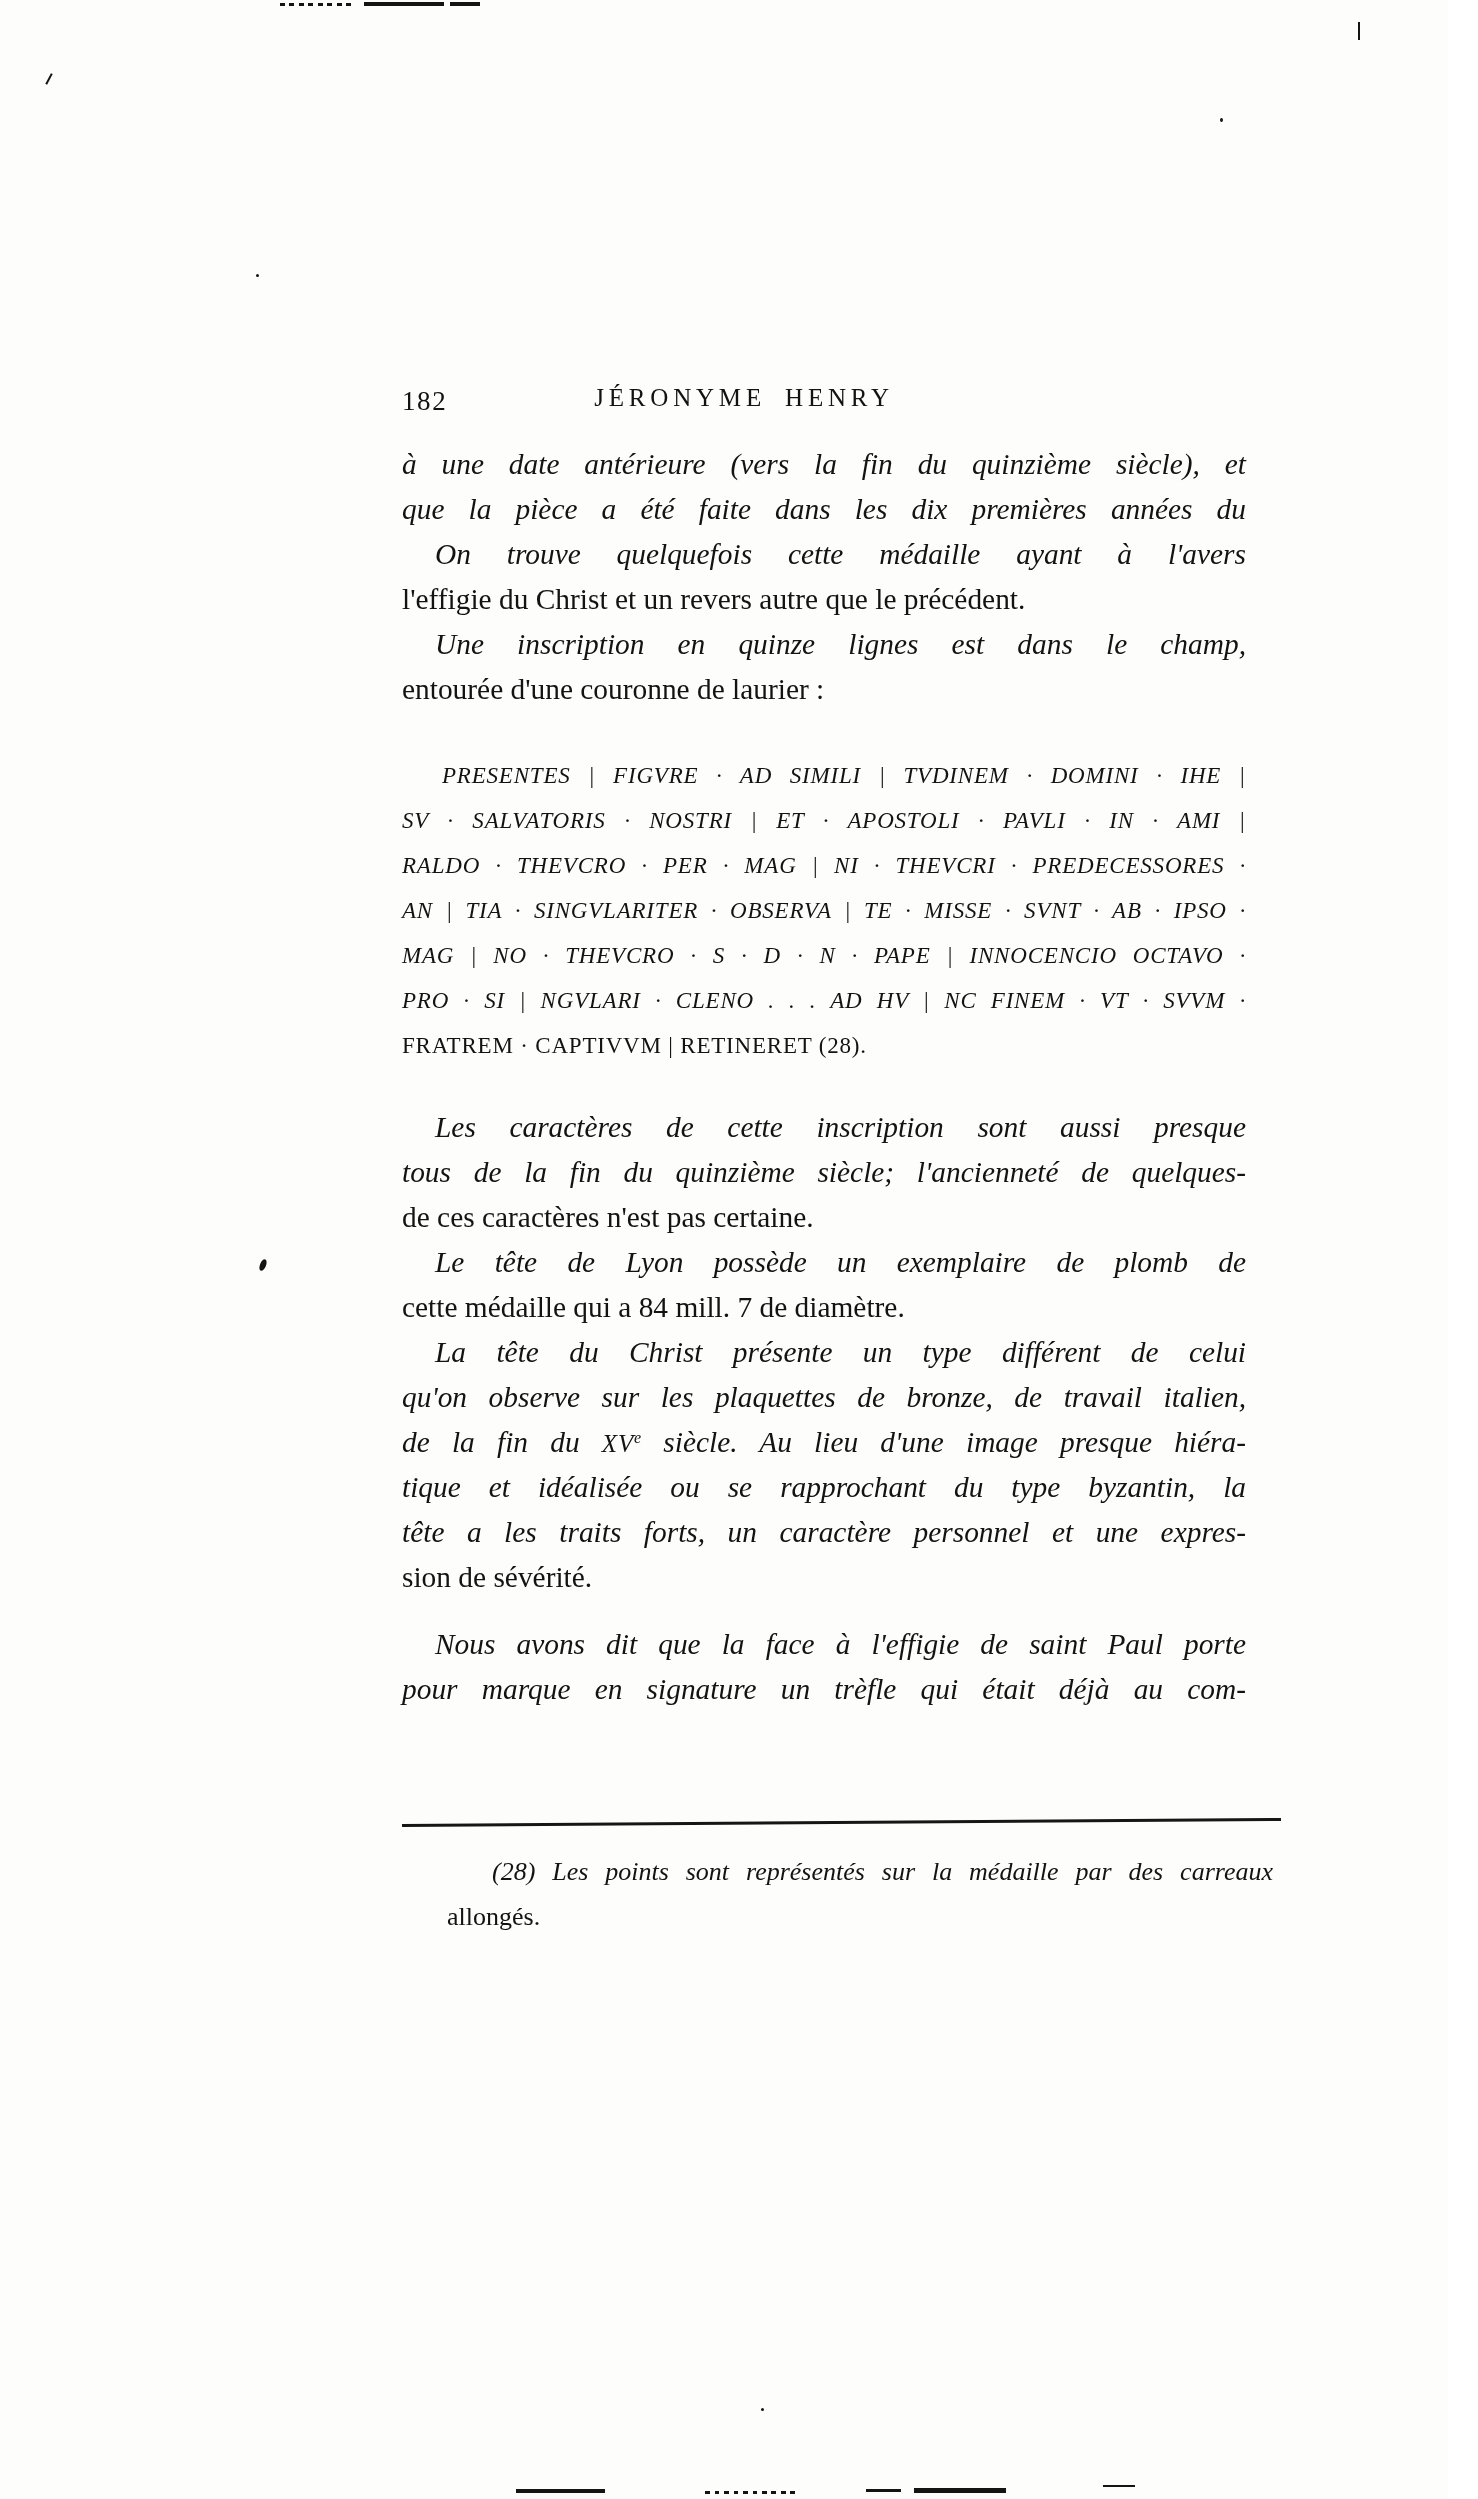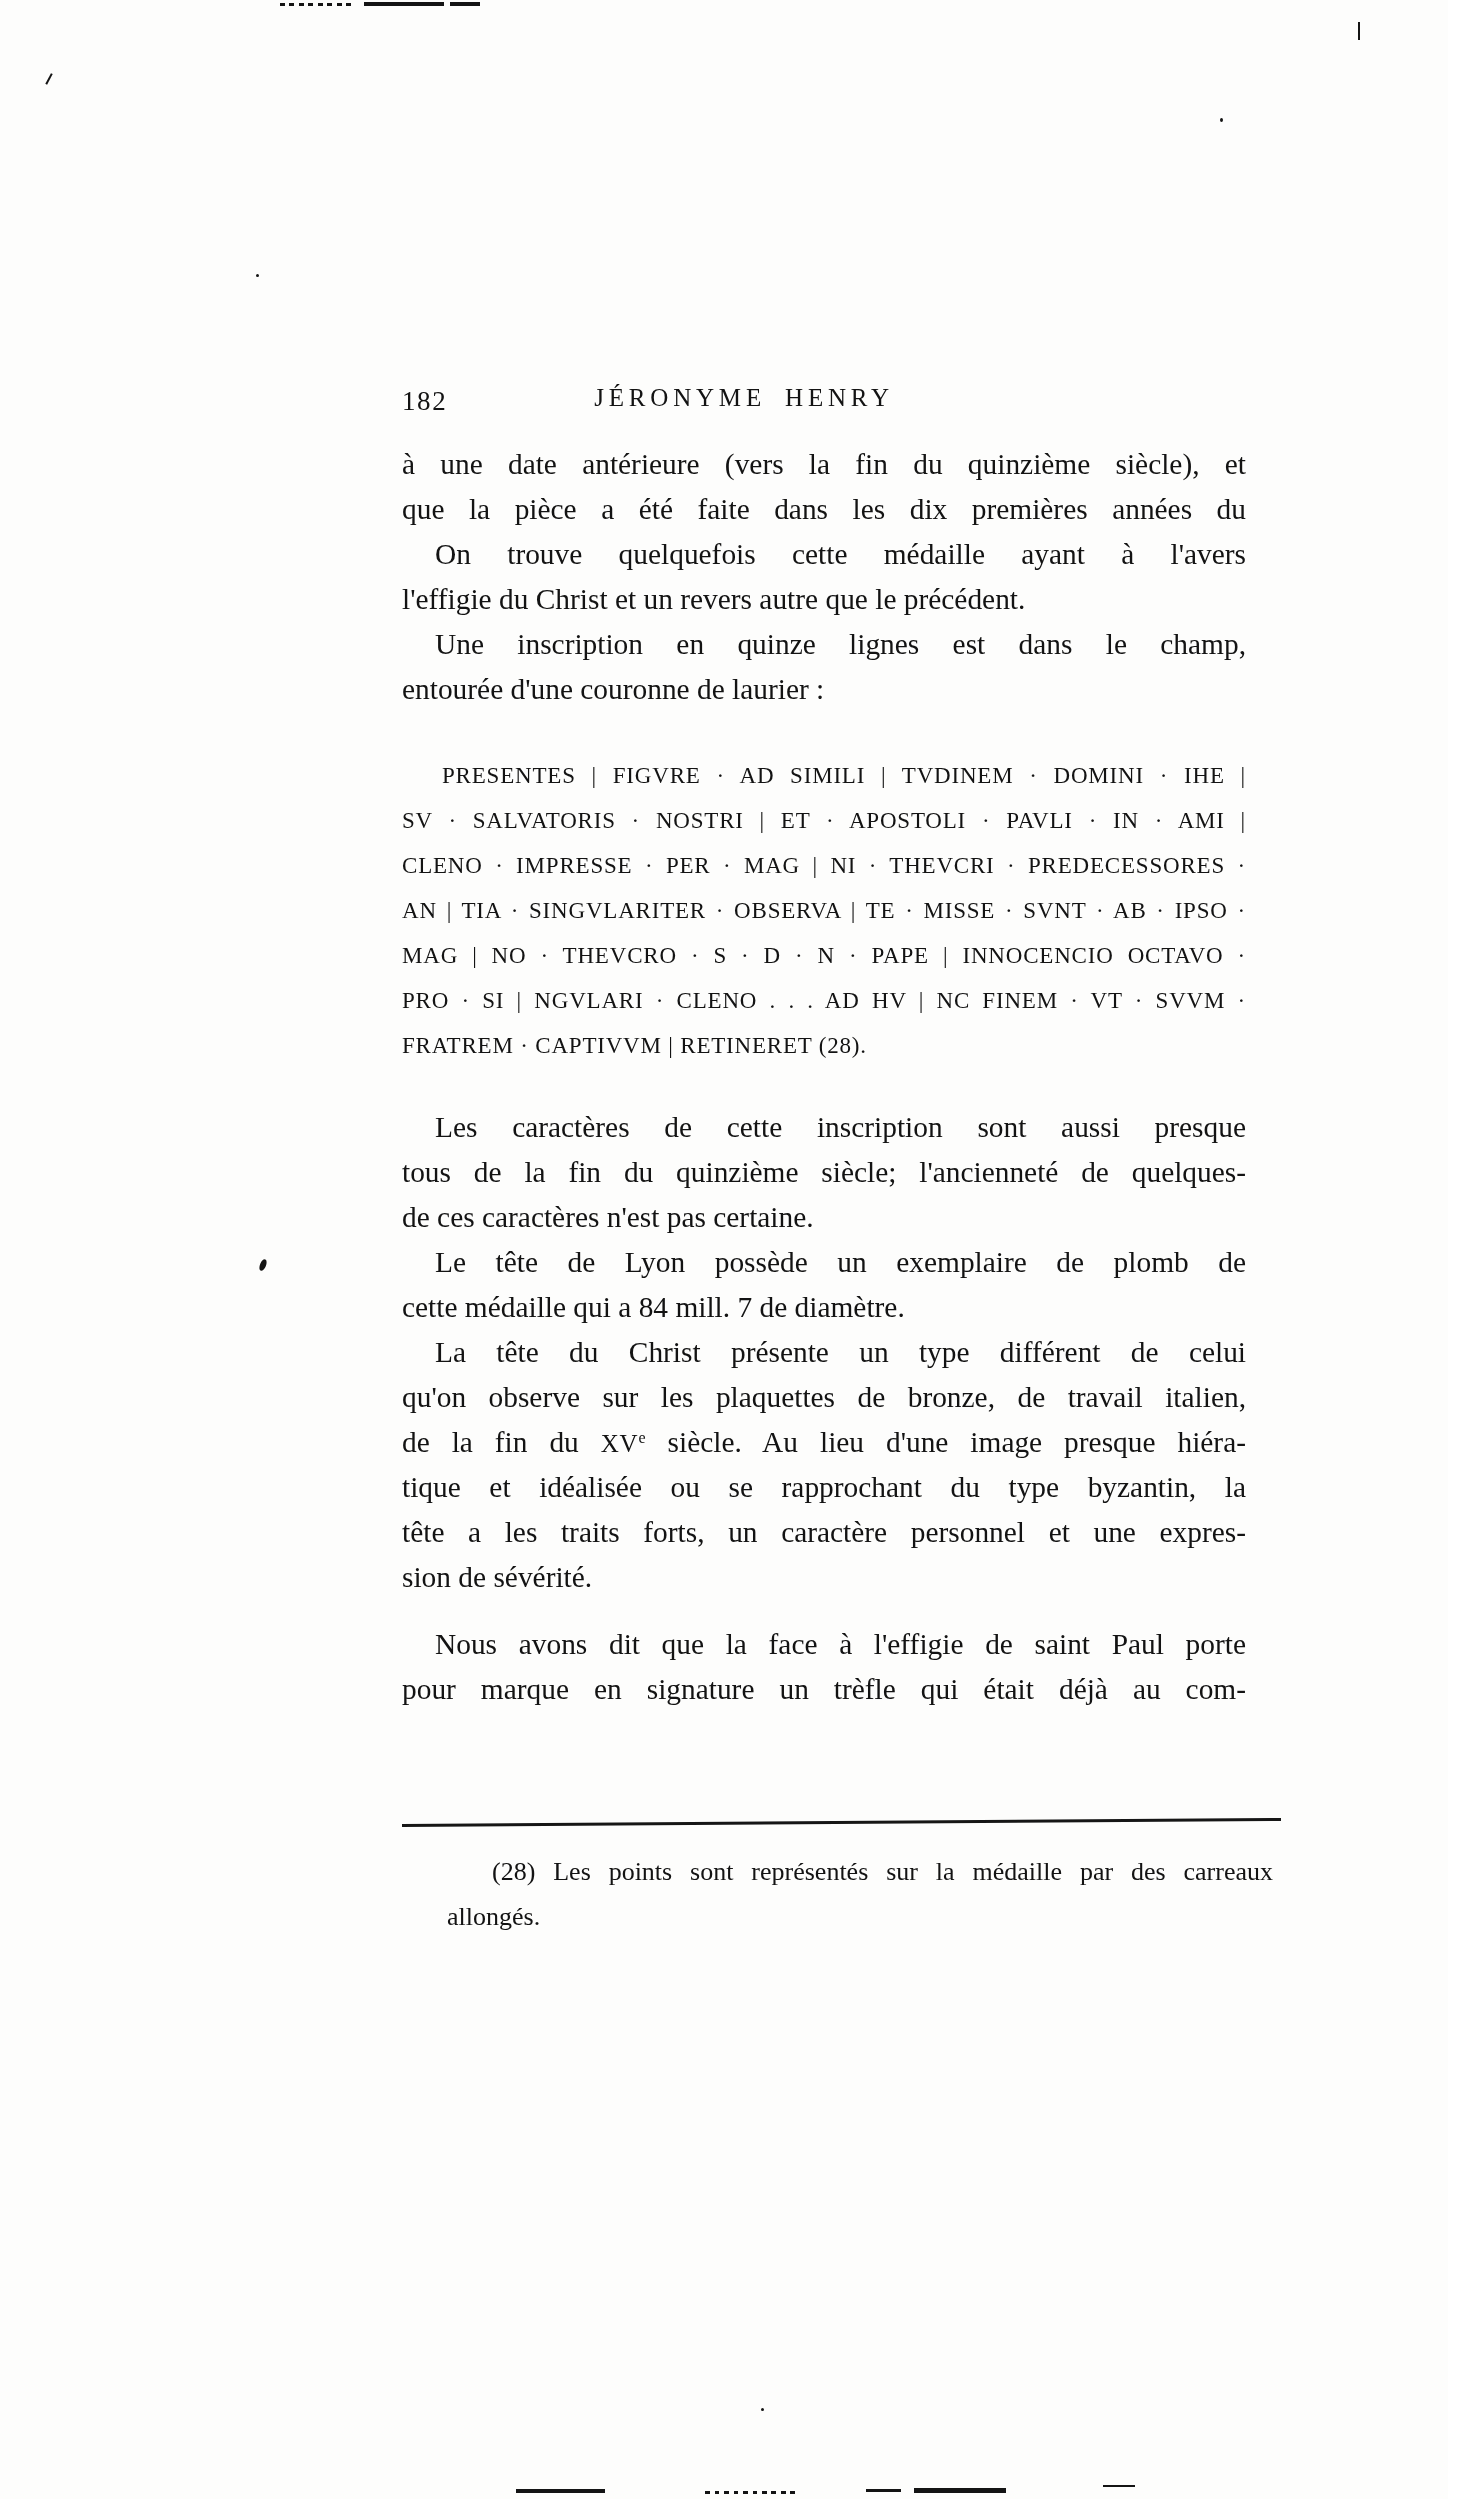--- a/index.html
+++ b/index.html
@@ -9,21 +9,21 @@
     font-family:"Liberation Serif", serif;
   }
   
   .hdr { position:absolute; top:384px; left:402px; width:844px; height:37px; }
   .pagenum { position:absolute; left:0; top:1.6px; font-size:27px; letter-spacing:1.6px; }
   .runtitle { position:absolute; left:0; top:0; width:684px; text-align:center;
               font-size:25px; letter-spacing:4.8px; word-spacing:8px; }
   
   .bodycol { position:absolute; top:442px; left:402px; width:844px; font-size:29.4px; }
   .ln  { height:45px; line-height:45px; }
-  .jl  { text-align:justify; text-align-last:justify; }
+  .jl  { text-align:justify; text-align-last:justify;font-style:italic; }
   .end { text-align:left; }
   .ind { text-indent:33px; }
   
   .insc { margin-top:41px; font-size:23px; letter-spacing:0.8px; }
   .insc .ind { text-indent:40px; }
   
   .g-after-insc { margin-top:37px; }
   .g-para { margin-top:22px; }
   .sup { font-size:16px; position:relative; top:-9.5px; }
   .sc  { font-size:25px; text-transform:uppercase; letter-spacing:0.8px; }
@@ -62,21 +62,21 @@
     </div>
 
     <div>
       <div class="ln jl ind">Une inscription en quinze lignes est dans le champ,</div>
       <div class="ln end">entourée d'une couronne de laurier :</div>
     </div>
 
     <div class="insc">
       <div class="ln jl ind">PRESENTES | FIGVRE · AD SIMILI | TVDINEM · DOMINI · IHE |</div>
       <div class="ln jl">SV · SALVATORIS · NOSTRI | ET · APOSTOLI · PAVLI · IN · AMI |</div>
-      <div class="ln jl">CLENO · IMPRESSE · PER · MAG | NI · THEVCRI · PREDECESSORES ·</div>
+      <div class="ln jl">RALDO · THEVCRO · PER · MAG | NI · THEVCRI · PREDECESSORES ·</div>
       <div class="ln jl">AN | TIA · SINGVLARITER · OBSERVA | TE · MISSE · SVNT · AB · IPSO ·</div>
       <div class="ln jl">MAG | NO · THEVCRO · S · D · N · PAPE | INNOCENCIO OCTAVO ·</div>
       <div class="ln jl">PRO · SI | NGVLARI · CLENO . . . AD HV | NC FINEM · VT · SVVM ·</div>
       <div class="ln end">FRATREM · CAPTIVVM | RETINERET (28).</div>
     </div>
 
     <div class="g-after-insc">
       <div class="ln jl ind">Les caractères de cette inscription sont aussi presque</div>
       <div class="ln jl">tous de la fin du quinzième siècle; l'ancienneté de quelques-</div>
       <div class="ln end">de ces caractères n'est pas certaine.</div>

